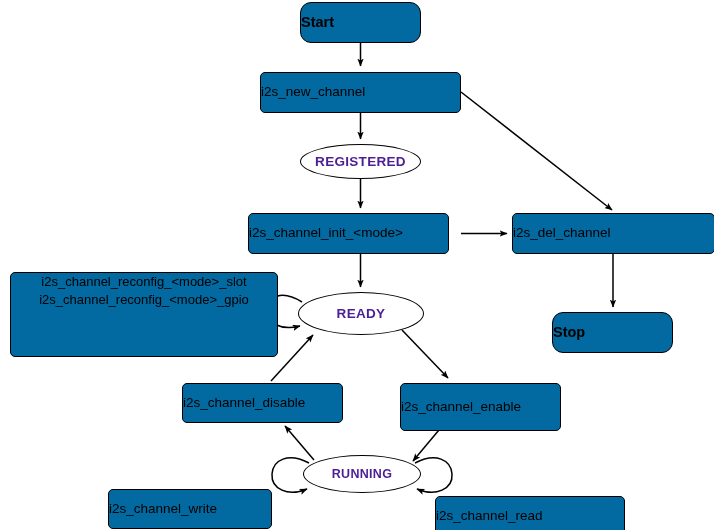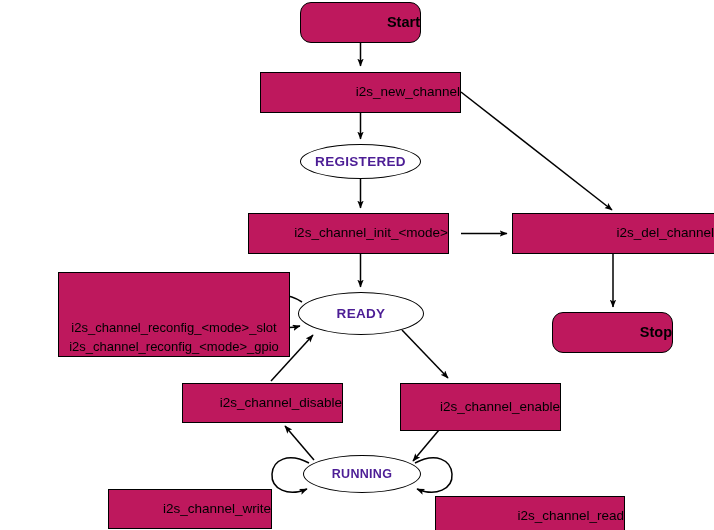--- a/index.html
+++ b/index.html
@@ -7,27 +7,27 @@
     width:714px;height:530px;position:relative;overflow:hidden;
     font-family:"Liberation Sans","DejaVu Sans",sans-serif;
     -webkit-font-smoothing:antialiased;
   }
   #diagram-root{position:absolute;left:0;top:0;width:714px;height:530px;}
   svg.layer{position:absolute;left:0;top:0;width:714px;height:530px;overflow:visible;}
 
   
   .node{
     position:absolute;box-sizing:border-box;
-    border:1.6px solid #000;background:#be185d;
-    display:flex;align-items:center;justify-content:flex-end;
+    border:1.6px solid #000;background:#0369a1;
+    display:flex;align-items:center;justify-content:flex-start;
     text-align:center;color:#000;
     font-size:13.5px;line-height:1.35;
   }
   .terminal{border-radius:11px;font-weight:bold;font-size:14.5px;}
-  .process{border-radius:0;}
+  .process{border-radius:5px;}
   .multiline{flex-direction:column;font-size:13px;line-height:1.42;}
   .multiline span{display:block;white-space:nowrap;}
 
   
   .state{
     position:absolute;box-sizing:border-box;
     border:1.5px solid #000;background:#fff;border-radius:50%;
     display:flex;align-items:center;justify-content:center;
     font-weight:bold;font-size:13.5px;letter-spacing:.3px;
     color:#4c1d95;
@@ -84,21 +84,21 @@
   </div>
 
   <div class="node terminal" style="left:552px;top:312px;width:121px;height:41px;">
     <span>Stop</span>
   </div>
 
   <div class="state" style="left:298px;top:292px;width:126px;height:43px;">
     <span>READY</span>
   </div>
 
-  <div class="node process multiline" style="left:10px;top:272px;width:232px;height:85px;margin-left:48px;">
+  <div class="node process multiline" style="left:10px;top:272px;width:268px;height:85px;">
     <span>i2s_channel_reconfig_&lt;mode&gt;_slot</span>
     <span>i2s_channel_reconfig_&lt;mode&gt;_gpio</span>
   </div>
 
   <div class="node process" style="left:182px;top:383px;width:161px;height:40px;">
     <span>i2s_channel_disable</span>
   </div>
 
   <div class="node process" style="left:400px;top:383px;width:161px;height:48px;">
     <span>i2s_channel_enable</span>

